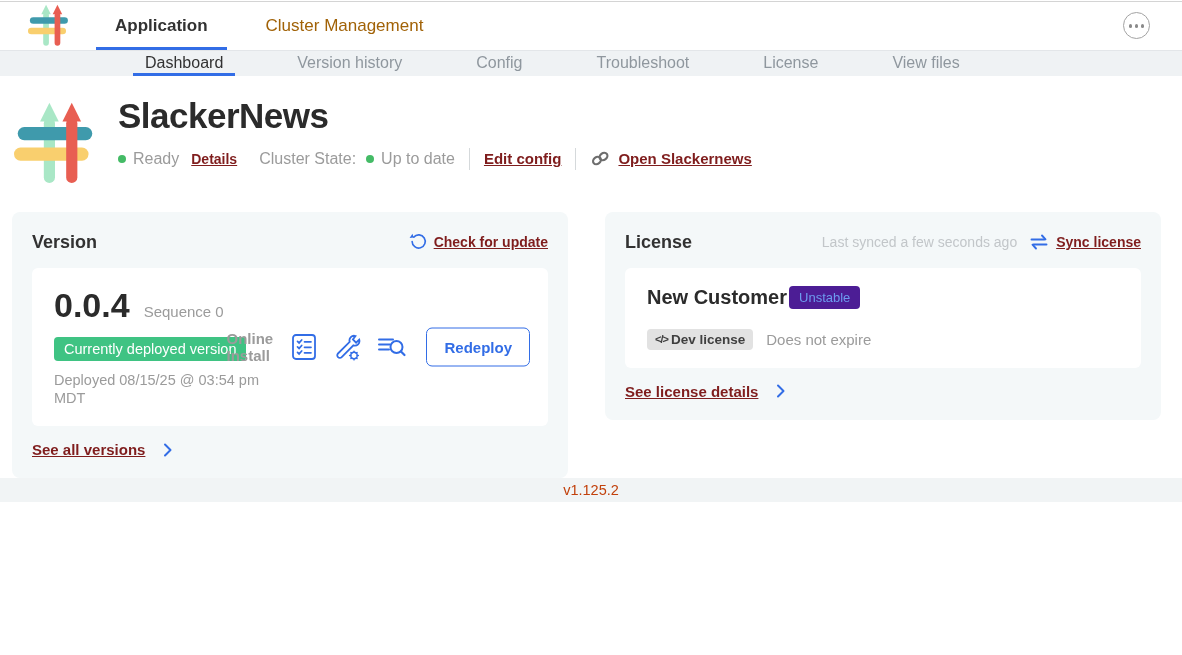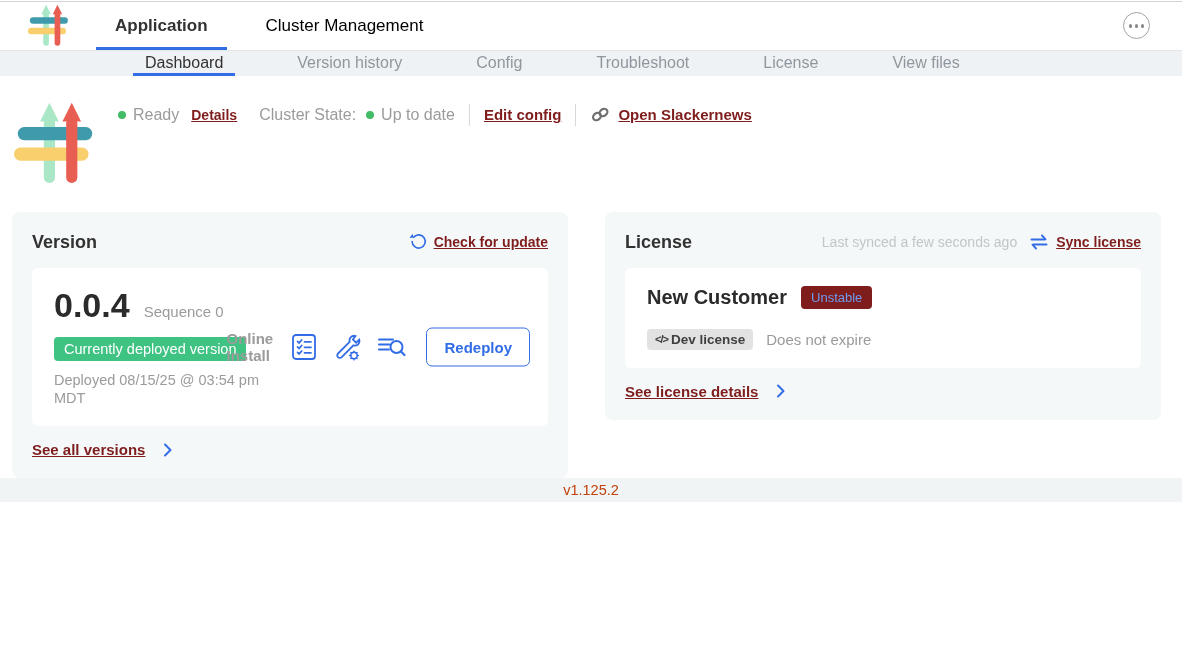--- a/index.html
+++ b/index.html
@@ -6,21 +6,21 @@
   html,body { width:1182px; height:655px; background:#ffffff; overflow:hidden;
     font-family:"Liberation Sans", sans-serif; color:#323232; }
   .page { display:flex; flex-direction:column; height:502px; }
 
   
   .top-strip { height:3px; background:#fff; border-bottom:1px solid #d4d4d4; }
 
   
   .topnav { height:64px; background:#fff; display:flex; align-items:stretch; border-bottom:1px solid #e3e6e9; }
   .topnav .logo-wrap { display:flex; align-items:center; padding-left:28px; padding-right:24px; }
-  .top-tab { display:flex; align-items:center; padding:0 19px; font-size:17px; color:#000000;
+  .top-tab { display:flex; align-items:center; padding:0 19px; font-size:17px; color:#a16207;
     position:relative; cursor:pointer; }
   .top-tab.active { color:#323232; font-weight:bold; }
   .top-tab.active::after { content:""; position:absolute; left:0; right:0; bottom:0; height:3px; background:#326de6; }
   .top-tab + .top-tab { margin-left:20px; }
   .topnav .spacer { flex:1; }
   .more-btn { align-self:center; margin-right:32px; width:27px; height:27px; border:1.5px solid #a3a3a3;
     border-radius:50%; display:flex; align-items:center; justify-content:center; gap:2.5px; cursor:pointer; background:#fff; }
   .more-btn i { width:3.5px; height:3.5px; border-radius:50%; background:#8a8a8a; display:block; }
 
   
@@ -69,21 +69,21 @@
   .redeploy-btn { background:#fff; border:1.5px solid #326de6; color:#326de6; font-weight:bold;
     font-size:15px; border-radius:6px; padding:10px 17px; cursor:pointer; margin-left:4px;
     font-family:Liberation Sans, sans-serif; }
   .card-foot { margin-top:15px; display:flex; align-items:center; gap:18px; }
   .card-foot a, .see-link { font-size:15px; }
 
   
   .lic-synced { font-size:14px; color:#c2c6c9; margin-left:auto; margin-right:12px; }
   .lic-row1 { display:flex; align-items:center; }
   .customer-name { font-size:20px; font-weight:bold; color:#2b2b2b; }
-  .channel-badge { margin-left:14px; background:#7f1d1d; color:#6d9bef; font-size:13px;
+  .channel-badge { margin-left:2px; background:#4c1d95; color:#6d9bef; font-size:13px;
     padding:4px 10px; border-radius:4px; }
   .lic-row2 { display:flex; align-items:center; margin-top:20px; }
   .type-badge { background:#e2e2e2; color:#3f3f3f; font-size:13.5px; font-weight:bold;
     padding:3px 8px; border-radius:4px; display:flex; align-items:center; gap:3px; }
   .type-badge .code { font-size:11px; font-weight:bold; letter-spacing:-1px; }
   .expiry { font-size:15px; color:#9b9b9b; margin-left:13px; }
 
   
   .footer { height:48px; background:#f1f4f5; display:flex; align-items:center; justify-content:center; }
   .footer span { color:#c2410c; font-size:14.5px; }
@@ -153,20 +153,21 @@
       </div>
   </div>
 
   <div class="main">
 
     <div class="app-header">
       <svg class="biglogo" width="82" height="96" viewBox="0 0 44 48">
         <use href="#sn-logo"></use>
       </svg>
       <div class="head-text">
+        <div class="app-title">SlackerNews</div>
         <div class="status-row">
           <span class="dot"></span>
           <span>Ready</span>
           <span class="blue-link details">Details</span>
           <span class="cluster-label">Cluster State:</span>
           <span class="dot"></span>
           <span>Up to date</span>
           <span class="vdiv"></span>
           <span class="blue-link editcfg">Edit config</span>
           <span class="vdiv"></span>

